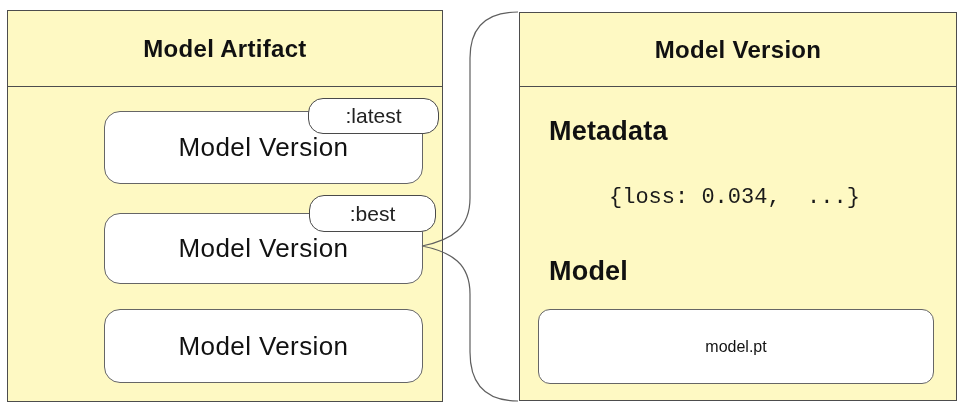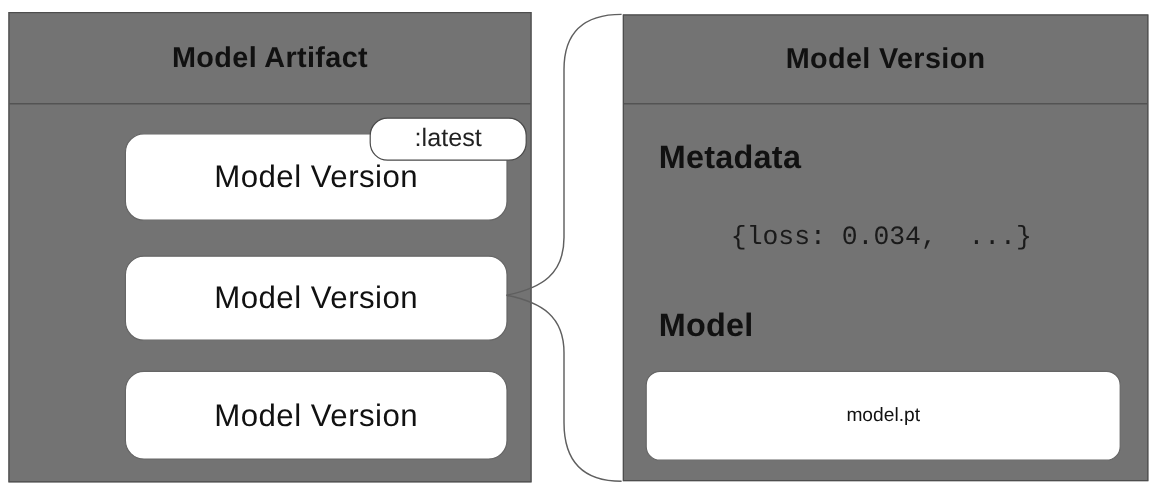--- a/index.html
+++ b/index.html
@@ -1,21 +1,21 @@
 <!DOCTYPE html>
 <html><head>
 <meta charset="utf-8">
 <style>
   * { margin: 0; padding: 0; box-sizing: border-box; }
   body { background: #ffffff; }
   .canvas {
     position: relative; width: 960px; height: 411px; background: #ffffff;
     font-family: "Liberation Sans", sans-serif; color: #111; overflow: hidden;
   }
-  .panel { position: absolute; background: #737373; border: 1.4px solid #4d4d4d; }
+  .panel { position: absolute; background: #fef9c3; border: 1.4px solid #4d4d4d; }
   #artifact-panel { left: 7px;   top: 10px; width: 436px; height: 392px; }
   #version-panel  { left: 519px; top: 12px; width: 438px; height: 389px; }
   .panel-header {
     position: absolute; left: 0; right: 0; top: 0;
     border-bottom: 1.4px solid #4d4d4d;
     display: flex; align-items: center; justify-content: center;
     font-weight: bold; font-size: 24px; letter-spacing: 0.3px;
   }
   #artifact-panel .panel-header { height: 76px; }
   #version-panel  .panel-header { height: 74px; }
@@ -82,20 +82,23 @@
       <span>Model Version</span>
     </div>
     <div class="alias-tag latest">
       <span>:latest</span>
     </div>
 
     <div class="vlabel row-v1">v1</div>
     <div class="vbox row-v1">
       <span>Model Version</span>
     </div>
+    <div class="alias-tag best">
+      <span>:best</span>
+    </div>
 
     <div class="vlabel row-v0">v0</div>
     <div class="vbox row-v0">
       <span>Model Version</span>
     </div>
   </div>
 
   <div class="panel" id="version-panel">
     <div class="panel-header">
       <span>Model Version</span>

